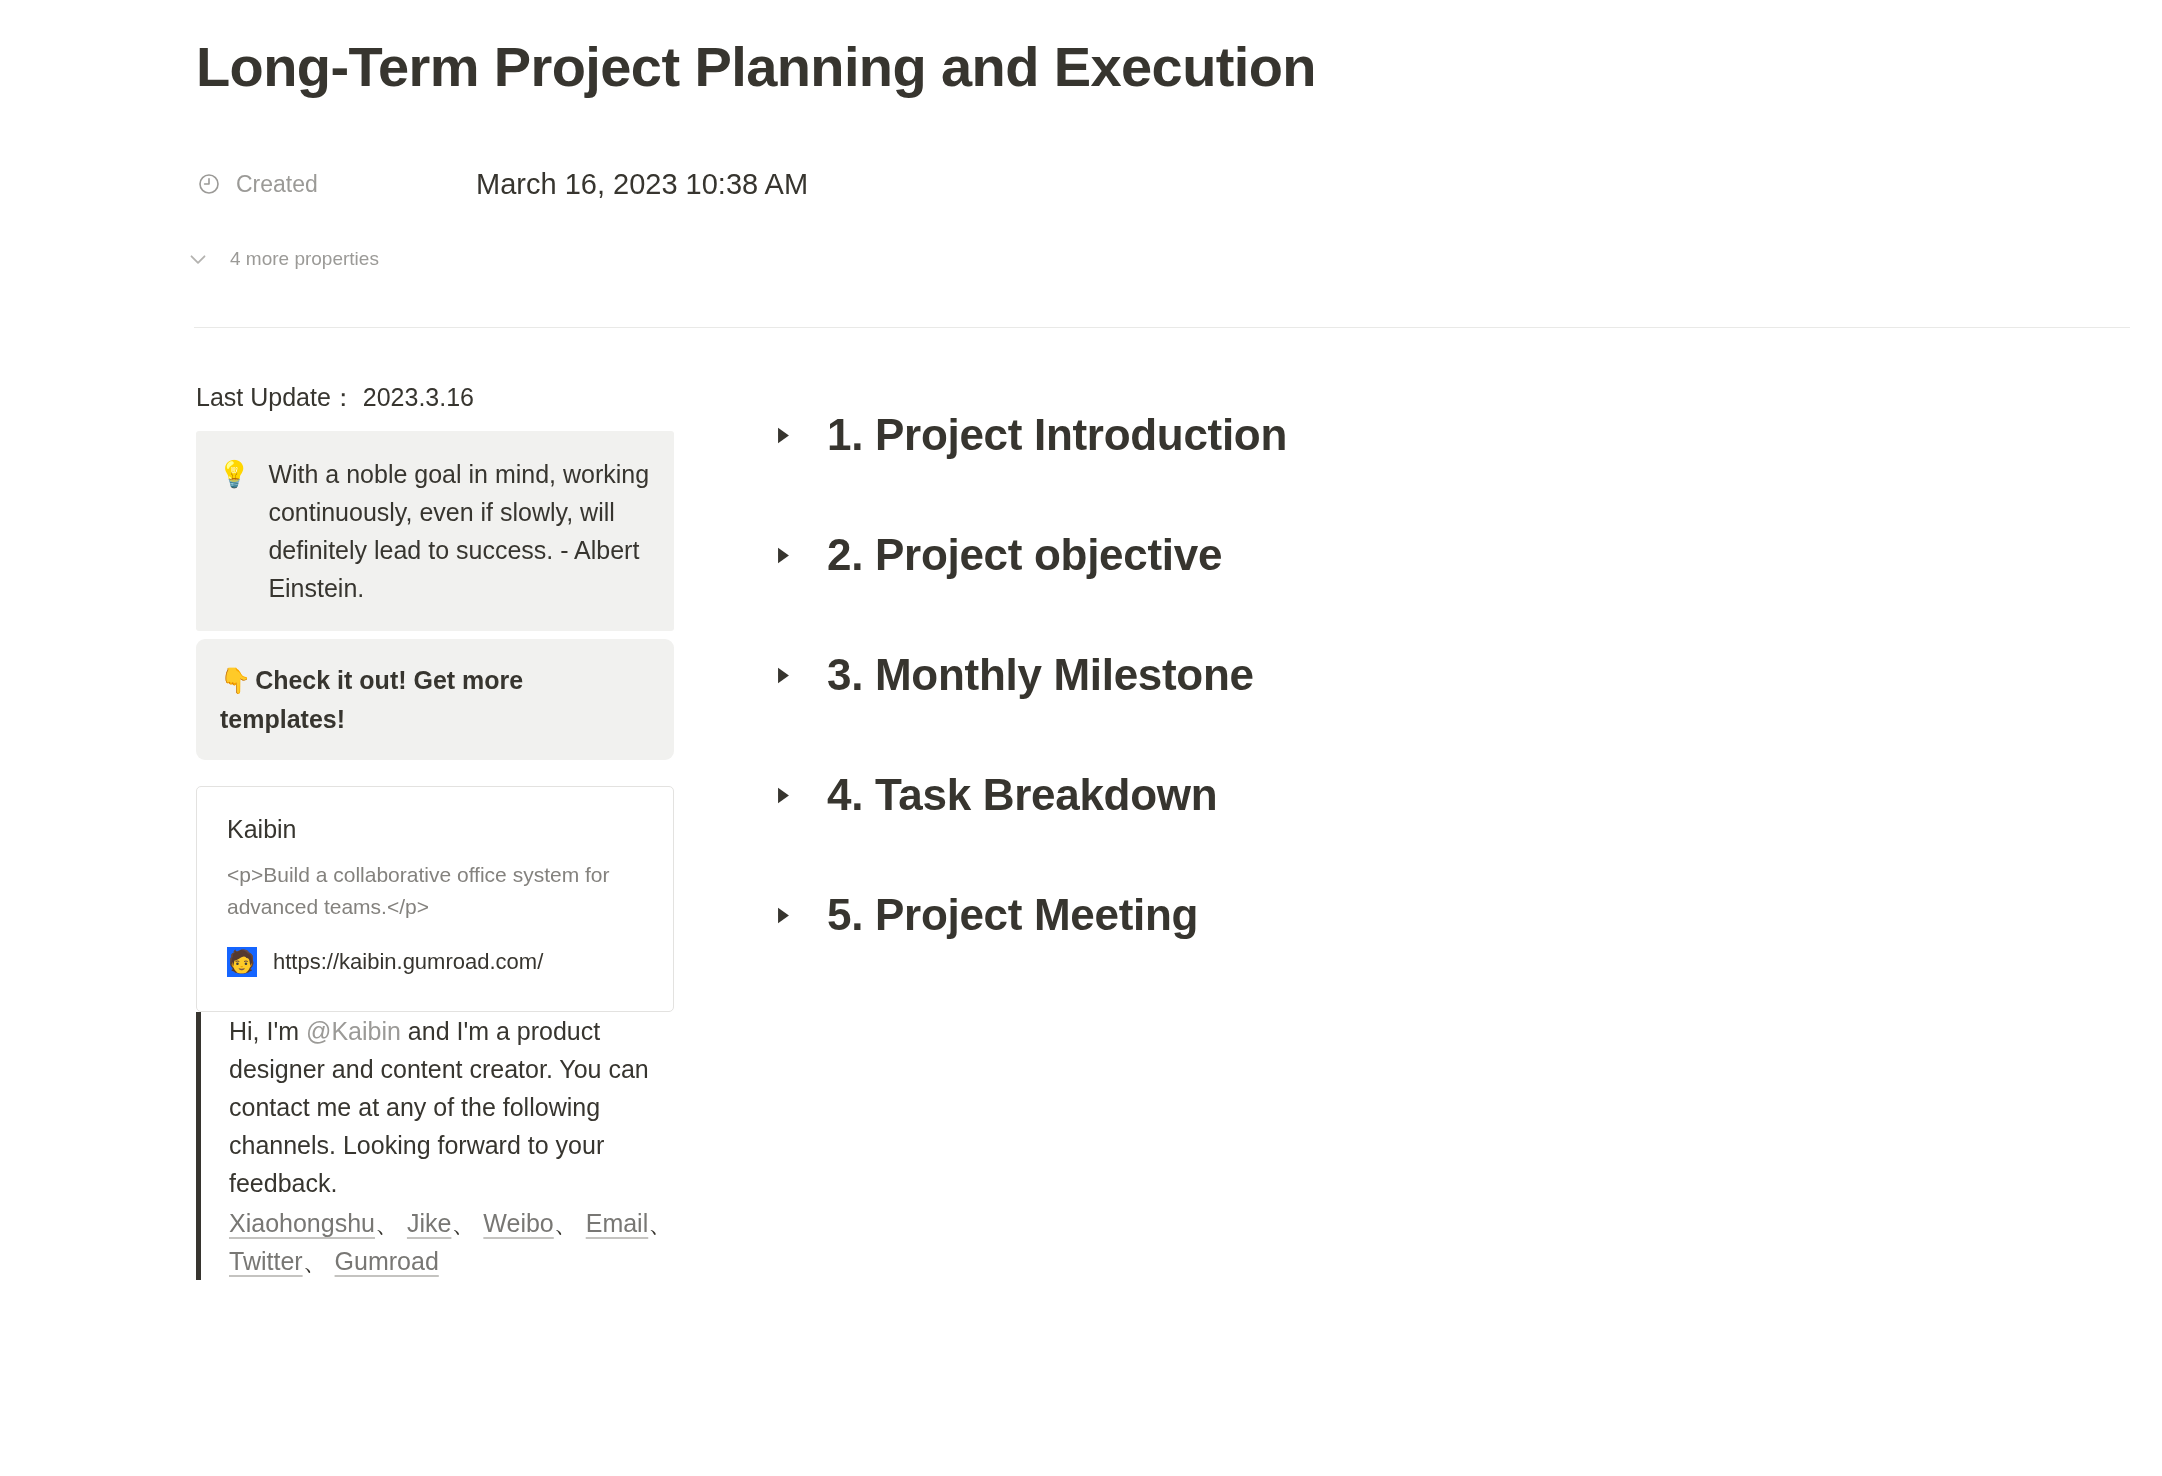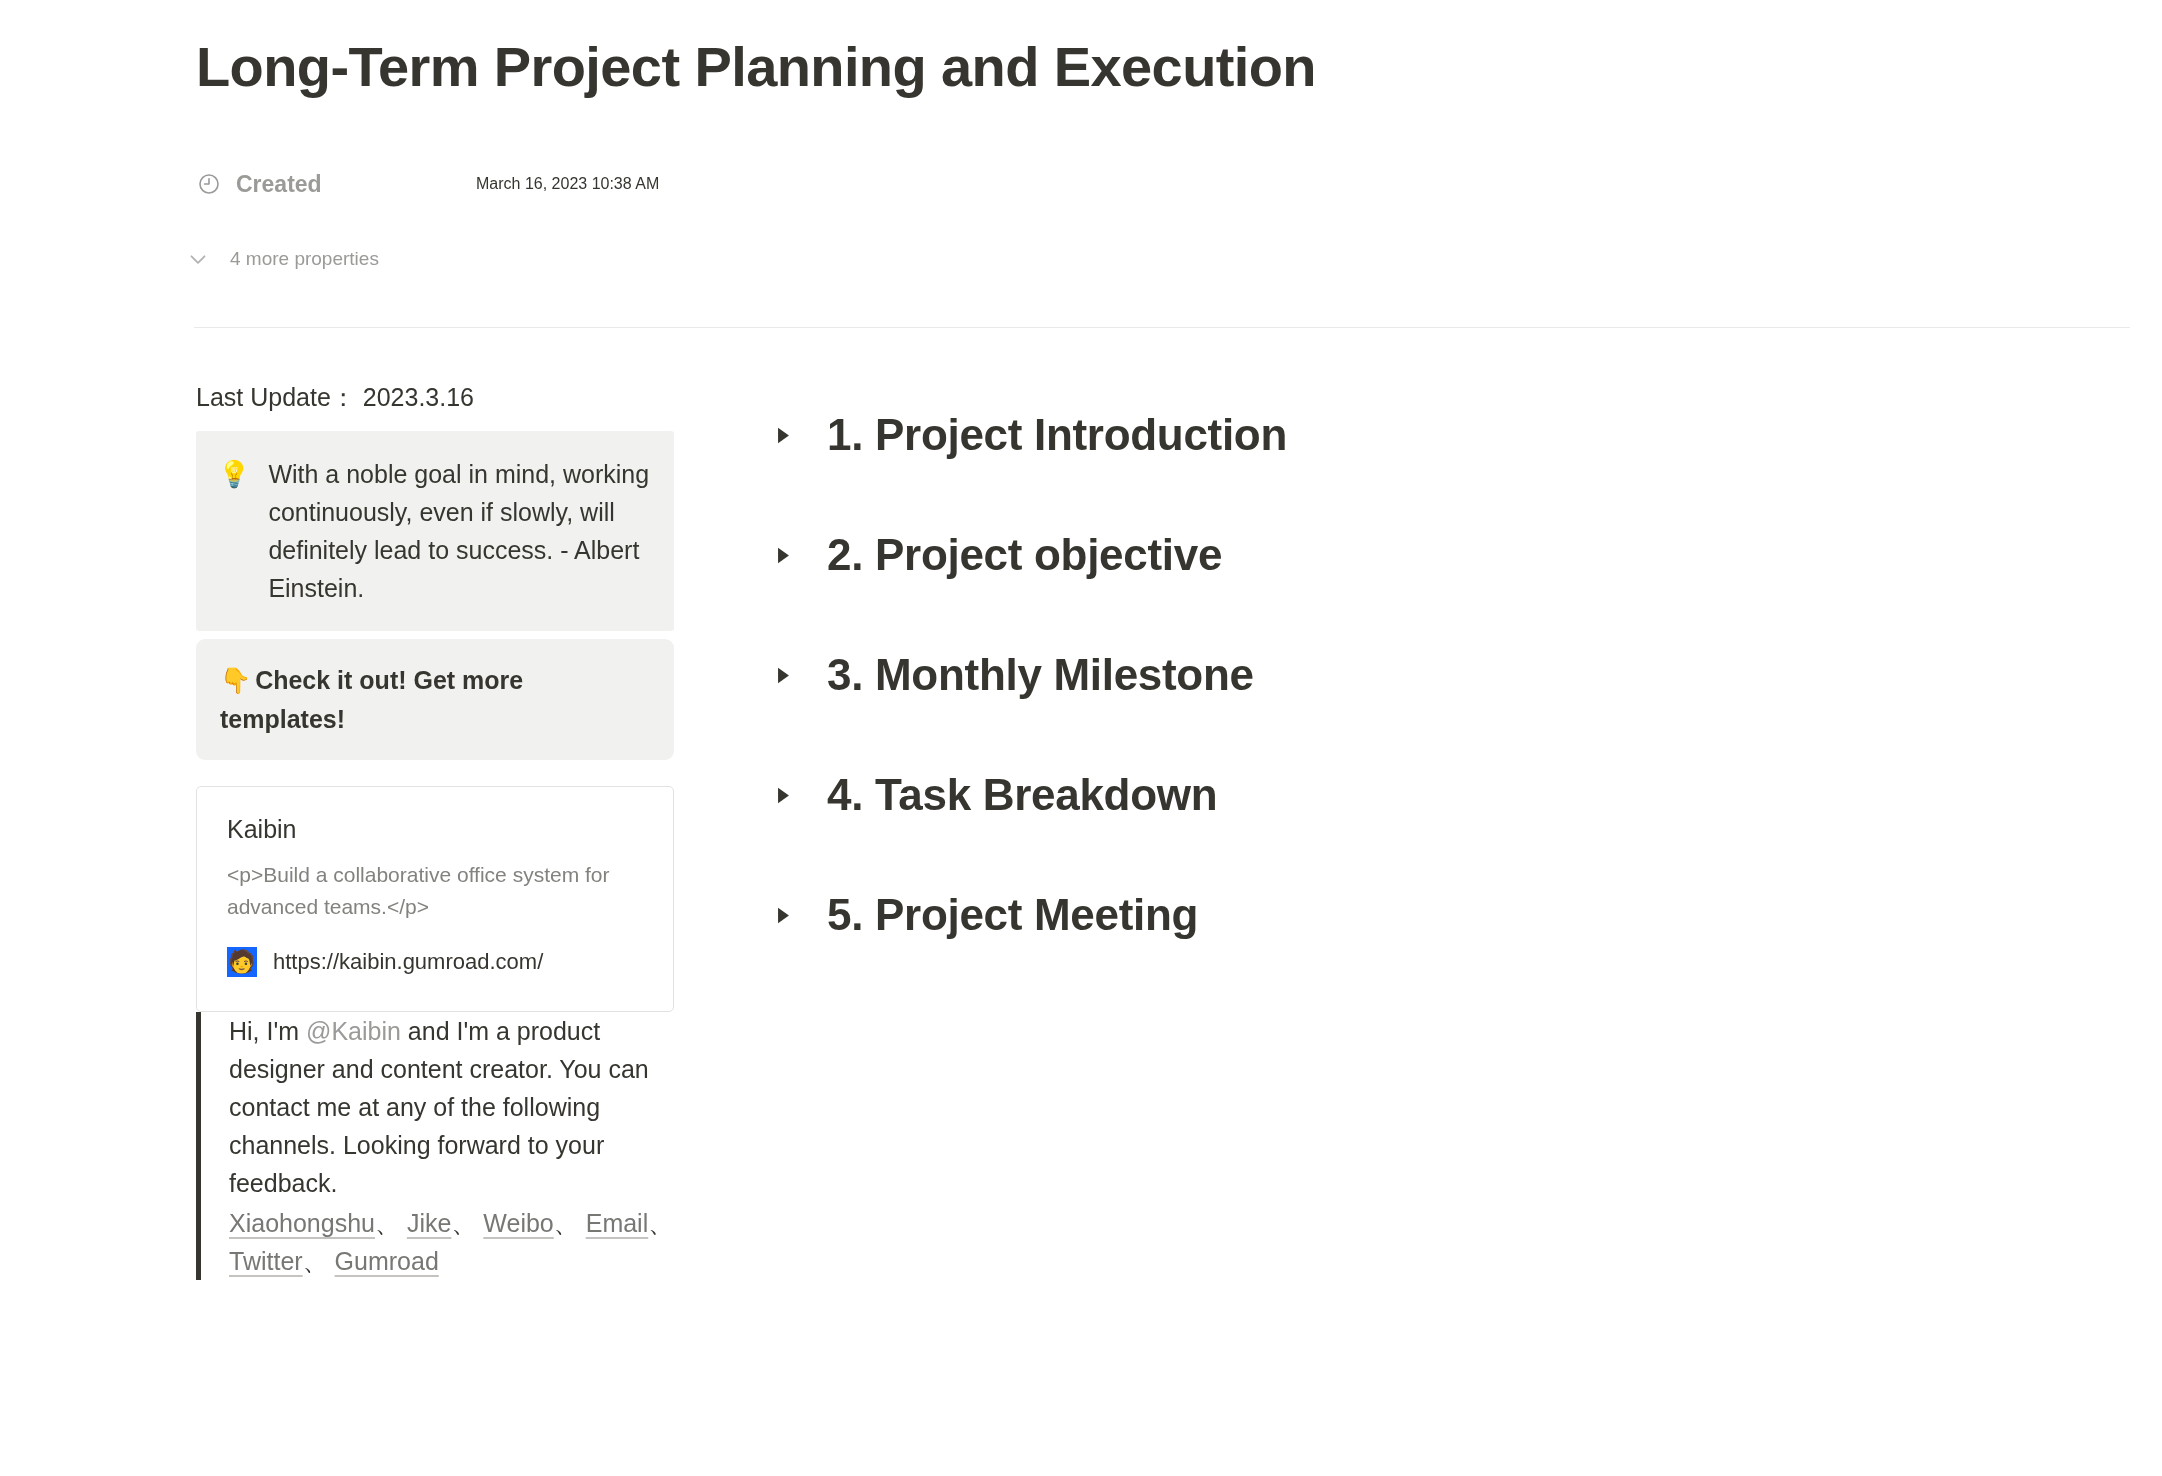--- a/index.html
+++ b/index.html
@@ -46,34 +46,33 @@
     align-items: center;
     height: 38px;
   }
   .prop-label {
     display: flex;
     align-items: center;
     width: 280px;
     color: #9b9a97;
     font-size: 23px;
     line-height: 28px;
-    font-weight: bold;
   }
   .prop-label .icon {
     width: 26px;
     height: 26px;
     margin-right: 14px;
     display: inline-flex;
     align-items: center;
     justify-content: center;
     flex: none;
   }
   .prop-value {
     color: #37352f;
-    font-size: 16px;
+    font-size: 29px;
     line-height: 28px;
     white-space: nowrap;
   }
 
   .more-props {
     position: absolute;
     left: 184px;
     top: 245px;
     display: flex;
     align-items: center;

